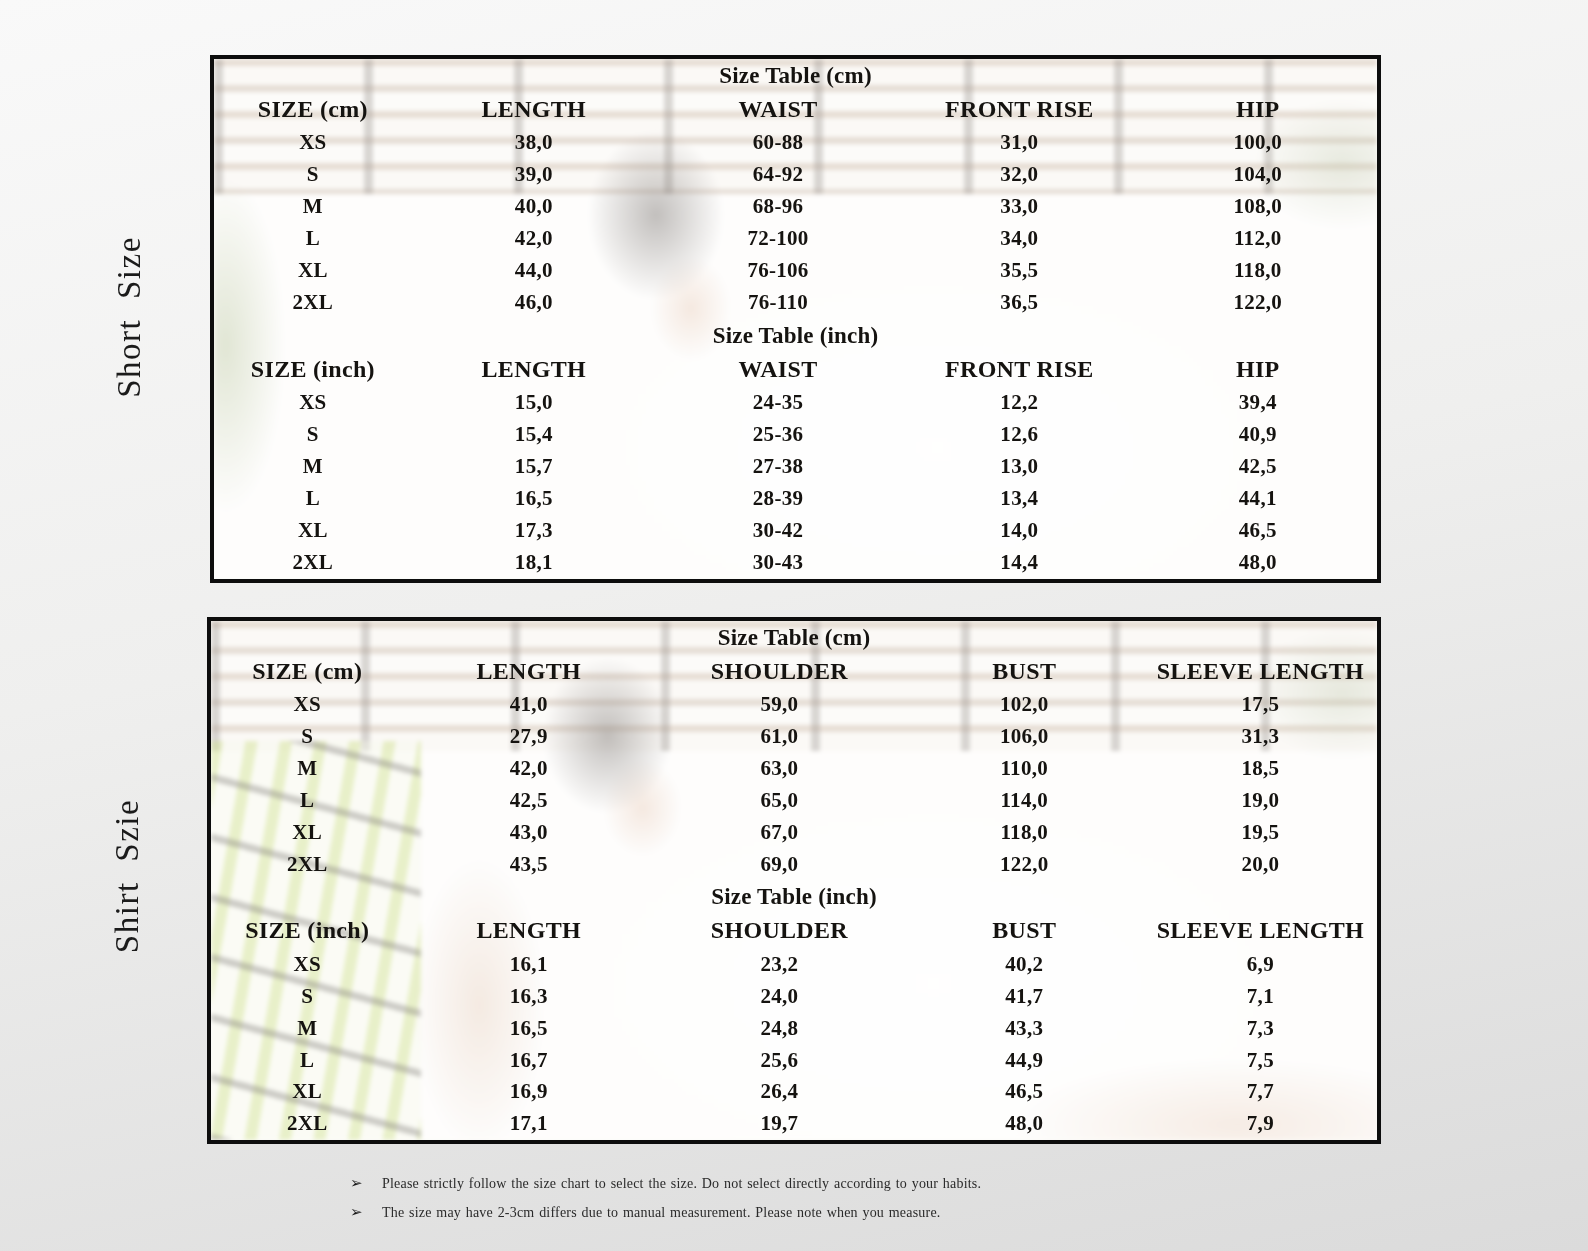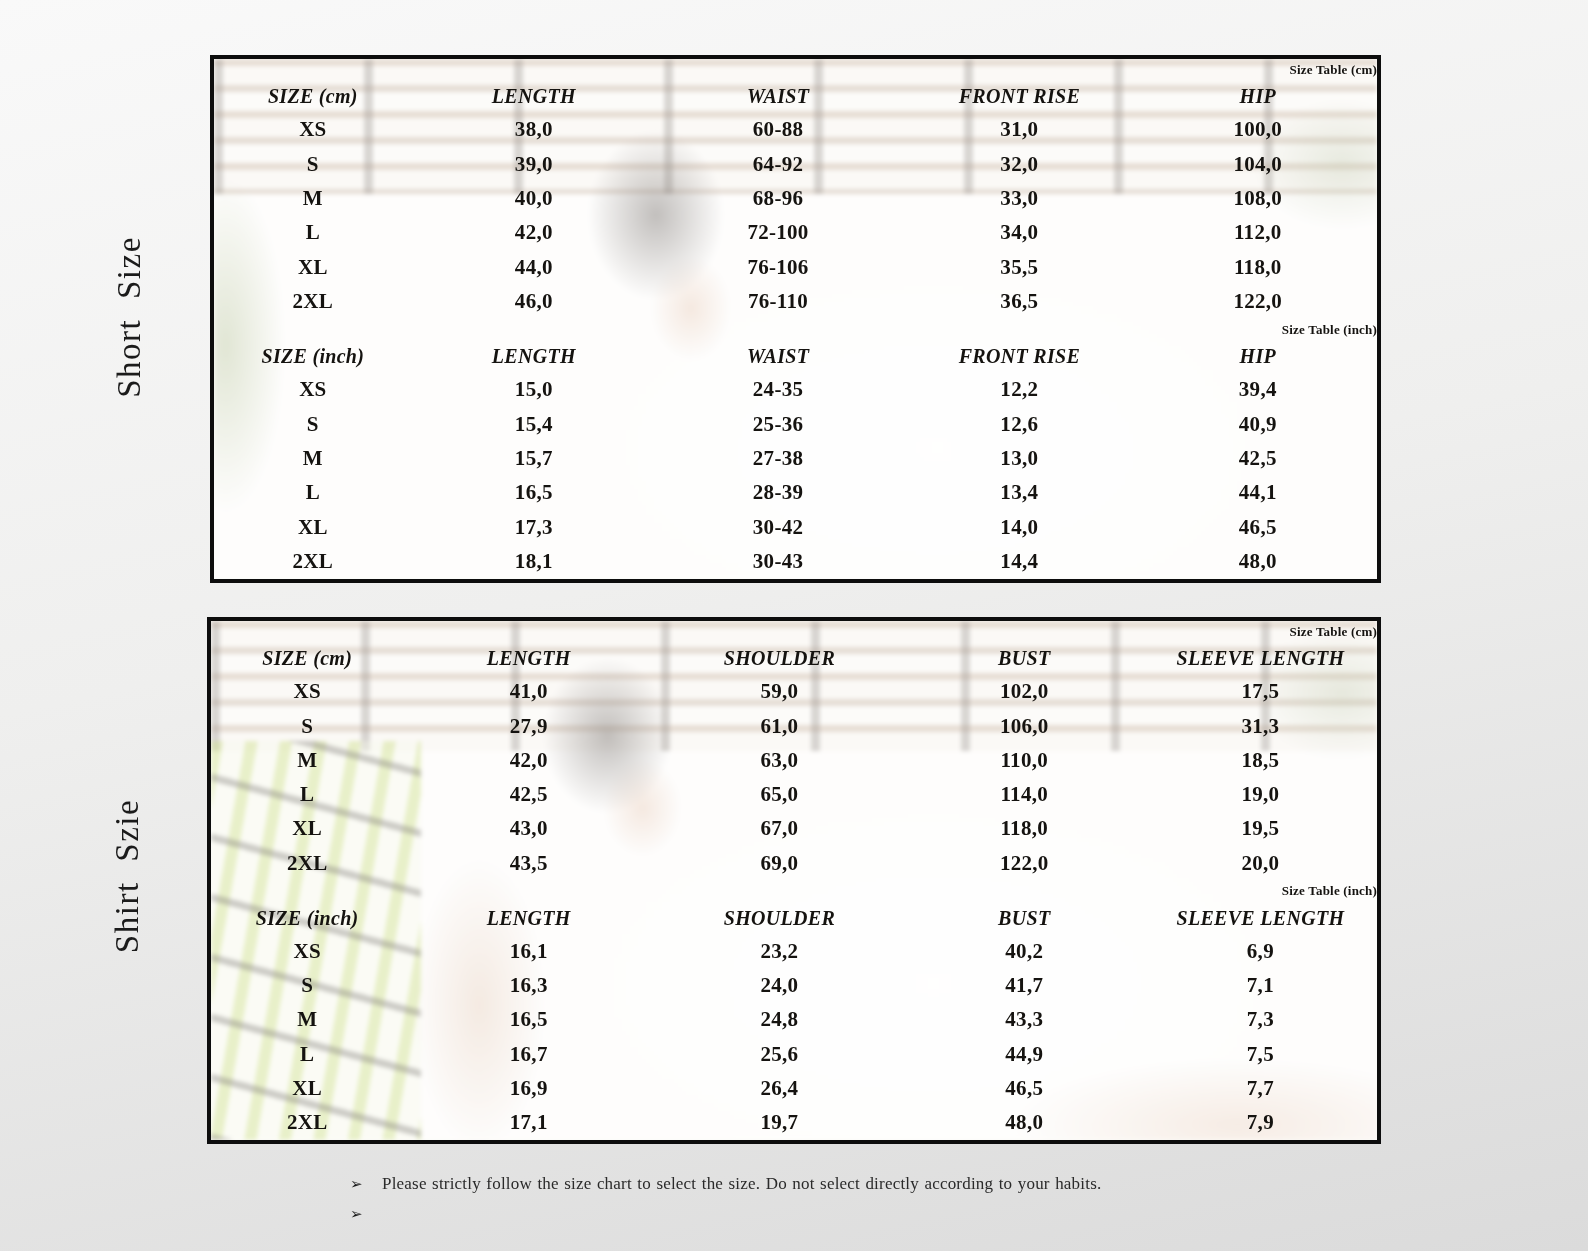--- a/index.html
+++ b/index.html
@@ -75,29 +75,29 @@
     position:absolute;inset:0;
     width:100%;height:100%;
     border-collapse:collapse;table-layout:fixed;
   }
   table.size-table td,table.size-table th{
     text-align:center;vertical-align:middle;
     font-weight:bold;
     padding:0;
     color:#151310;
   }
-  tr.title-row td{font-size:13px;letter-spacing:.2px;text-align:right;}
-  tr.header-row th{font-size:20px;letter-spacing:.3px;font-style:italic;}
+  tr.title-row td{font-size:23px;letter-spacing:.2px;}
+  tr.header-row th{font-size:24px;letter-spacing:.3px;}
   tr.data-row td{font-size:21px;letter-spacing:.3px;}
 
   
   .notes{position:absolute;left:350px;top:1174px;}
   .note{display:flex;align-items:baseline;margin-bottom:11px;}
   .bullet{font-size:15px;width:32px;flex:0 0 32px;color:#1a1a1a;}
-  .note-text{font-size:17px;color:#2a2a2a;letter-spacing:.2px;word-spacing:1px;white-space:nowrap;}
+  .note-text{font-size:14px;color:#2a2a2a;letter-spacing:.2px;word-spacing:1px;white-space:nowrap;}
 </style>
 </head>
 <body>
 
 <div class="page">
 
   <div class="side-label l0">Short Size</div>
   <div class="side-label l1">Shirt Szie</div>
 
   <div class="table-box box-0">
@@ -338,16 +338,17 @@
     </table>
   </div>
 
   <div class="notes">
     <div class="note">
       <span class="bullet">➢</span>
       <span class="note-text">Please strictly follow the size chart to select the size. Do not select directly according to your habits.</span>
     </div>
     <div class="note">
       <span class="bullet">➢</span>
+      <span class="note-text">The size may have 2-3cm differs due to manual measurement. Please note when you measure.</span>
     </div>
   </div>
 
 </div>
 
 </body></html>

